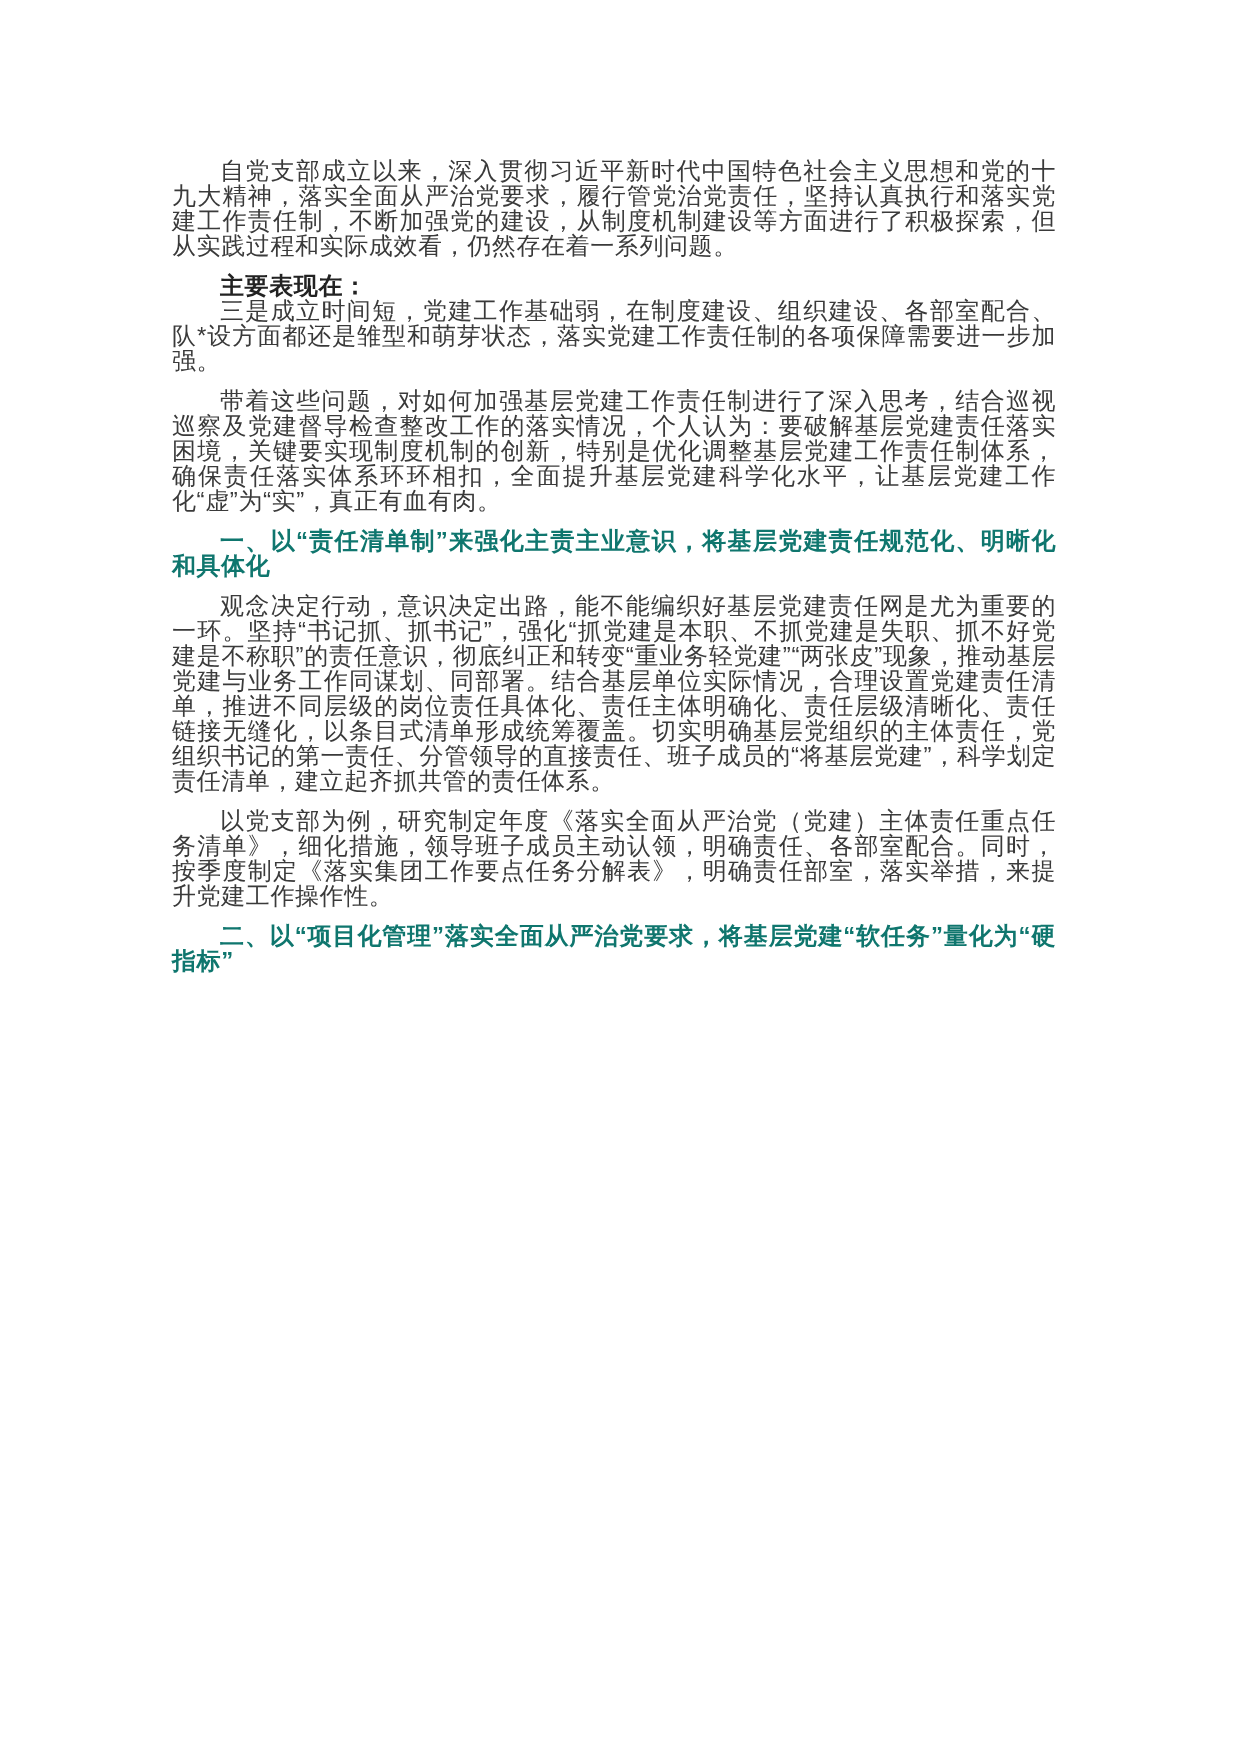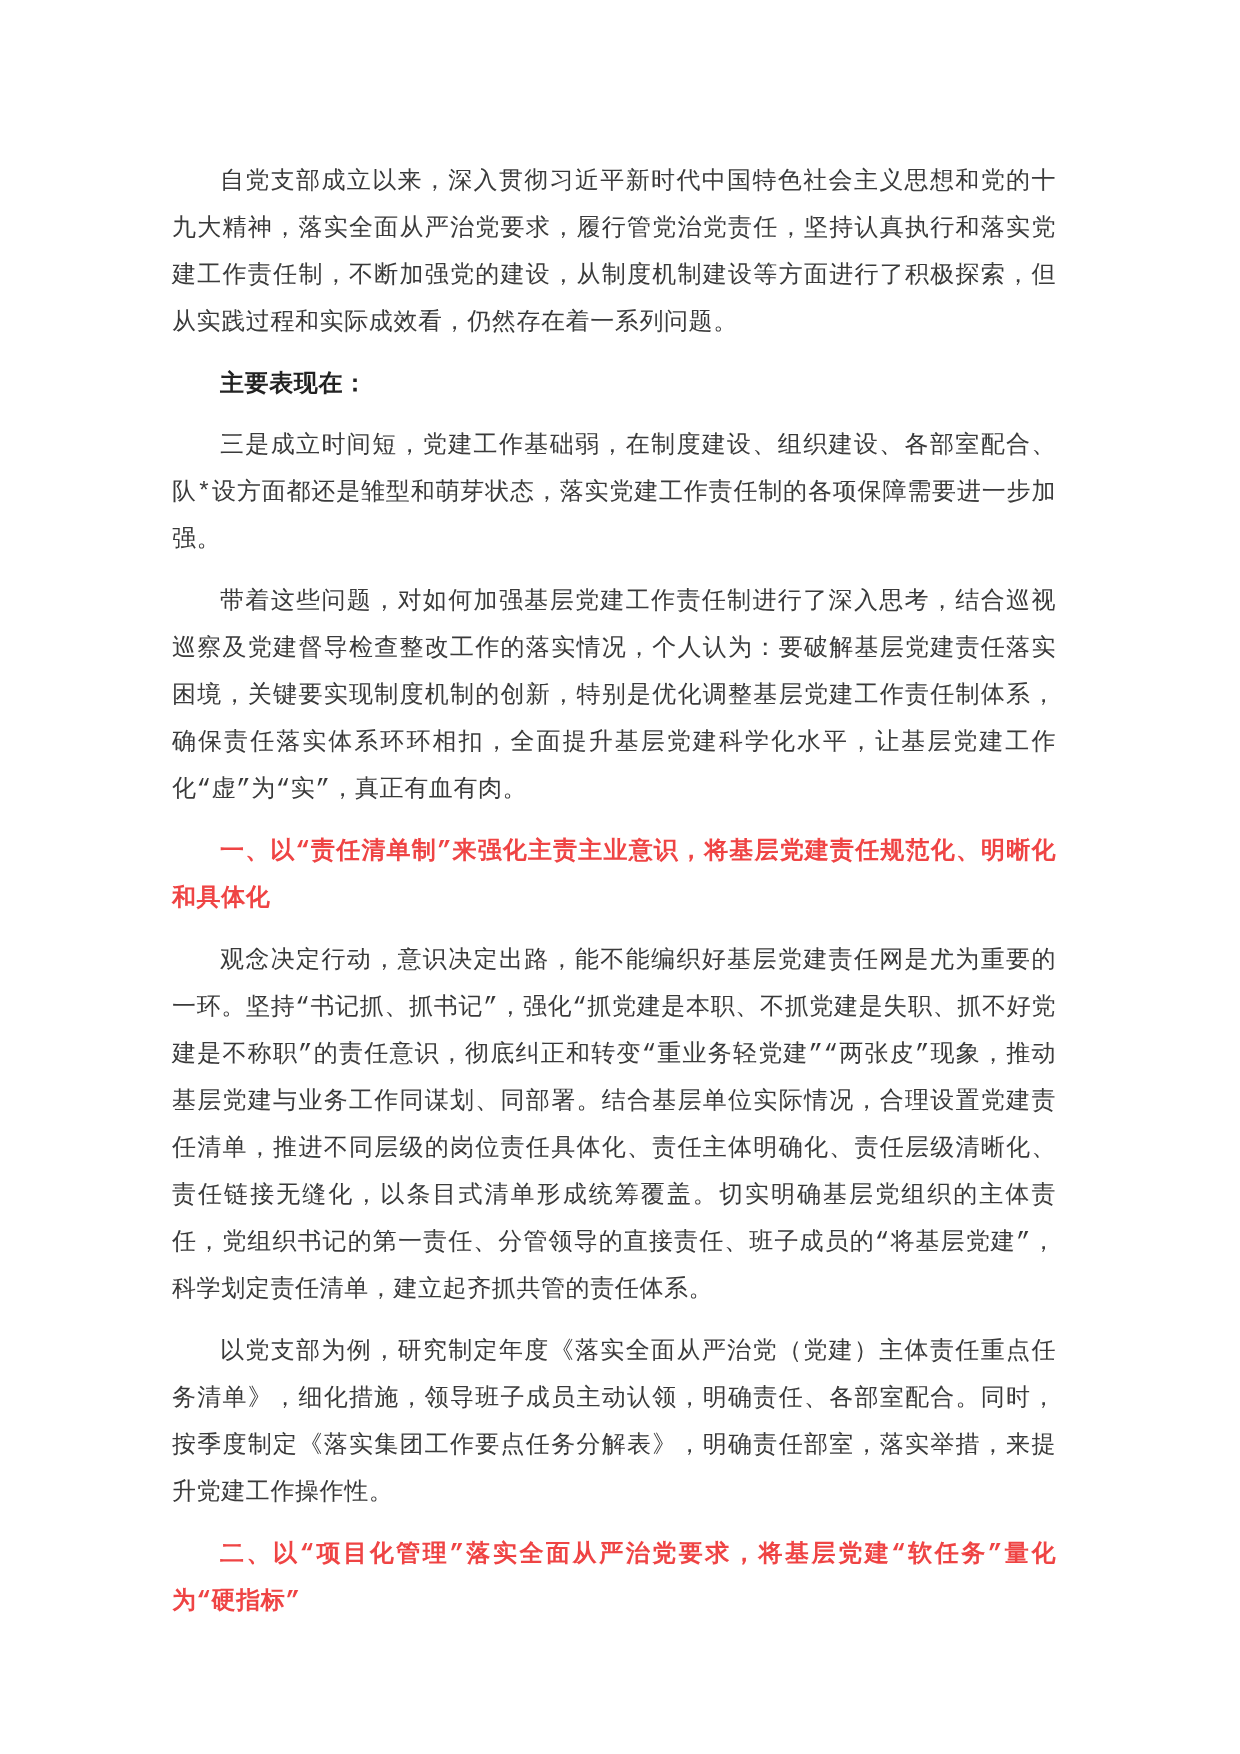--- a/index.html
+++ b/index.html
@@ -12,40 +12,40 @@
       height: 1754px;
       position: relative;
       overflow: hidden;
     }
     .page {
       position: absolute;
       left: 172px;
       top: 158px;
       width: 884px;
       color: #3a3a3a;
-      font-family: Liberation Mono, monospace;
+      font-family: Liberation Sans, sans-serif;
       font-size: 24px;
-      line-height: 47px;
+      line-height: 25px;
     }
     .para {
       margin: 0 0 15px 0;
       text-indent: 48px;
       text-align: justify;
       letter-spacing: 0.6px;
     }
     .para.bold-label {
       font-weight: bold;
       color: #222;
-      margin-bottom: 14px;
+      margin-bottom: 0;
     }
     .heading {
       margin: 0 0 15px 0;
       text-indent: 48px;
       font-weight: bold;
-      color: #ef4444;
+      color: #0f766e;
       text-align: justify;
       letter-spacing: 0.6px;
     }
   </style>
 </head>
 <body>
 
 <div class="page">
   <p class="para">自党支部成立以来，深入贯彻习近平新时代中国特色社会主义思想和党的十九大精神，落实全面从严治党要求，履行管党治党责任，坚持认真执行和落实党建工作责任制，不断加强党的建设，从制度机制建设等方面进行了积极探索，但从实践过程和实际成效看，仍然存在着一系列问题。</p>
   <p class="para bold-label">主要表现在：</p>

